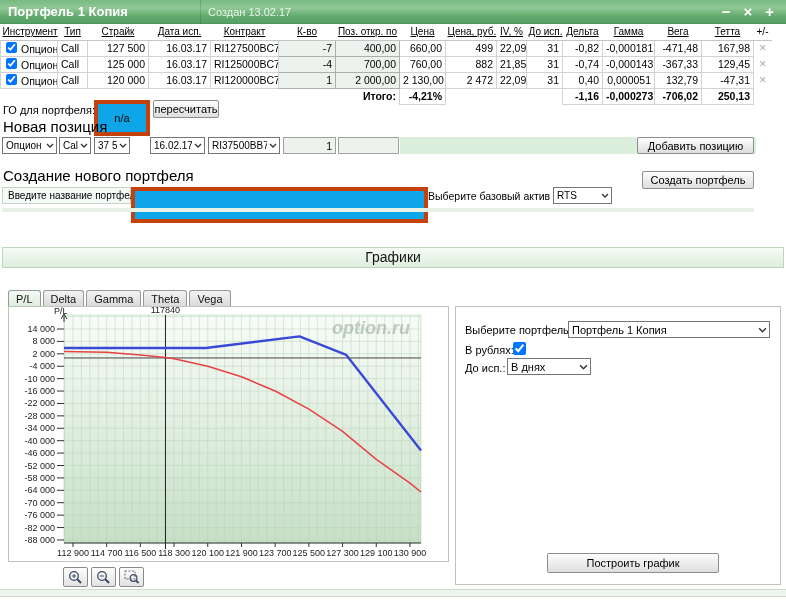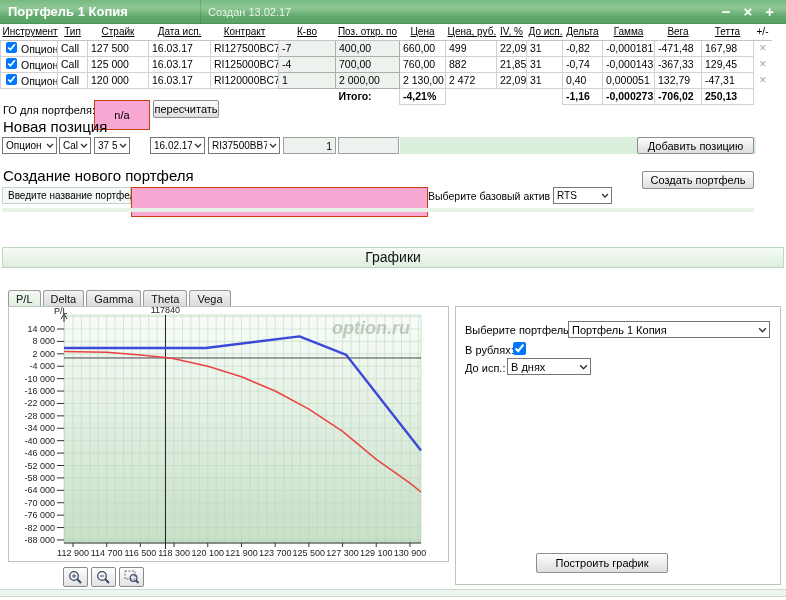--- a/index.html
+++ b/index.html
@@ -17,34 +17,34 @@
   .tb-controls{margin-left:auto;margin-right:12px;display:flex;gap:13px;color:#fff;font-size:15px;font-weight:bold}
   .tb-controls span{cursor:pointer;line-height:22px}
 
   
   table.pos{position:absolute;left:0;top:24px;width:771px;border-collapse:collapse;table-layout:fixed}
   table.pos th{font-weight:normal;text-decoration:underline;font-size:10px;color:#000;
     border-bottom:1px solid #c5c5c5;padding:1px 2px;white-space:nowrap;overflow:hidden;height:16px}
   table.pos th.plusminus{text-decoration:none}
   table.pos td{border:1px solid #d2d2d2;font-size:10.5px;padding:1px 3px;height:16px;
     white-space:nowrap;overflow:hidden;color:#000}
-  table.pos td.r{}
+  table.pos td.r{text-align:right}
   table.pos td.qtybox{background:#eef2ee;border-color:#a9b2a9}
   table.pos td.delcell{border:none;text-align:center;padding:0}
   table.pos td.delcell span{color:#9cb0a0;font-size:12px;cursor:pointer}
   table.pos input[type=checkbox]{width:11px;height:11px;margin:0 4px -2px 2px}
   table.pos tr.totals td{border:none;font-weight:bold}
   table.pos tr.totals td.boxed{border:1px solid #d2d2d2}
 
   
   .lbl{position:absolute;font-size:11px;color:#000;white-space:nowrap}
   .btn{position:absolute;border:1px solid #8e8e8e;border-radius:2px;font-size:11px;color:#000;
     background:linear-gradient(#fefefe,#ececec 55%,#dedede);text-align:center;cursor:pointer;
     font-family:"Liberation Sans",sans-serif}
-  .tbox{position:absolute;border:1px solid #c2410c;background:#f9a8d4;font-size:11px;padding:14px 3px;
+  .tbox{position:absolute;border:4px solid #c2410c;background:#0ea5e9;font-size:11px;padding:14px 3px;
     font-family:"Liberation Sans",sans-serif}
   .fsel{position:absolute;display:flex;align-items:center;justify-content:space-between;
     border:1px solid #757575;background:#fff;height:17px;font-size:10px;padding:0 2px 0 3px;cursor:pointer}
   .fsel .txt{white-space:nowrap;overflow:hidden}
   .fsel svg{flex:none;margin-left:2px}
   .npbox{position:absolute;border:1px solid #9aa49a;background:#eef2ee;height:17px;font-size:10.5px;
     text-align:right;padding:1px 3px}
   .h1{position:absolute;font-size:15px;color:#000}
   .strip{position:absolute;background:#dcefdc}
 
@@ -427,16 +427,16 @@
   </div>
   <div class="lbl" style="left:465px;top:344px">В рублях:</div>
   <input type="checkbox" class="big" checked="" style="position: absolute; left: 513px; top: 342px;">
   <div class="lbl" style="left:465px;top:362px">До исп.:</div>
   <div class="fsel" style="left:507px;top:358px;width:84px">
     <span class="txt" style="font-size:11px">В днях</span>
     <svg width="9" height="6" viewBox="0 0 8 5">
         <polyline points="1,1 4,4 7,1" fill="none" stroke="#333" stroke-width="1.3"></polyline>
       </svg>
   </div>
-  <button class="btn" style="left:536px;top:553px;width:132px;height:20px">Построить график</button>
+  <button class="btn" style="left:547px;top:553px;width:172px;height:20px">Построить график</button>
 
   <div class="bstrip"></div>
 </div>
 
 </body></html>

